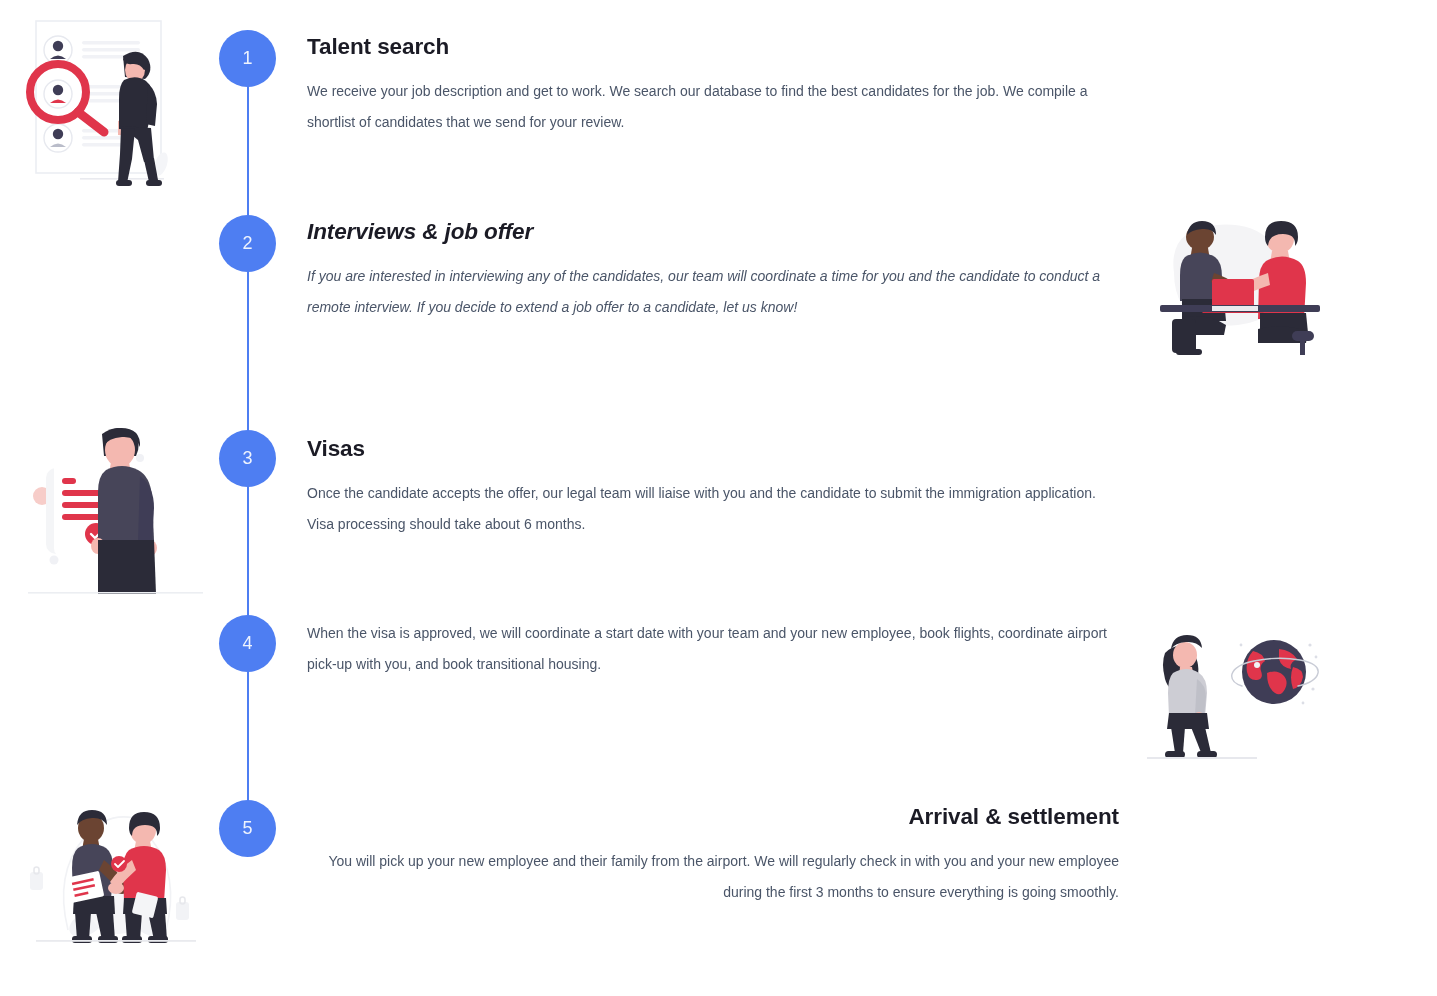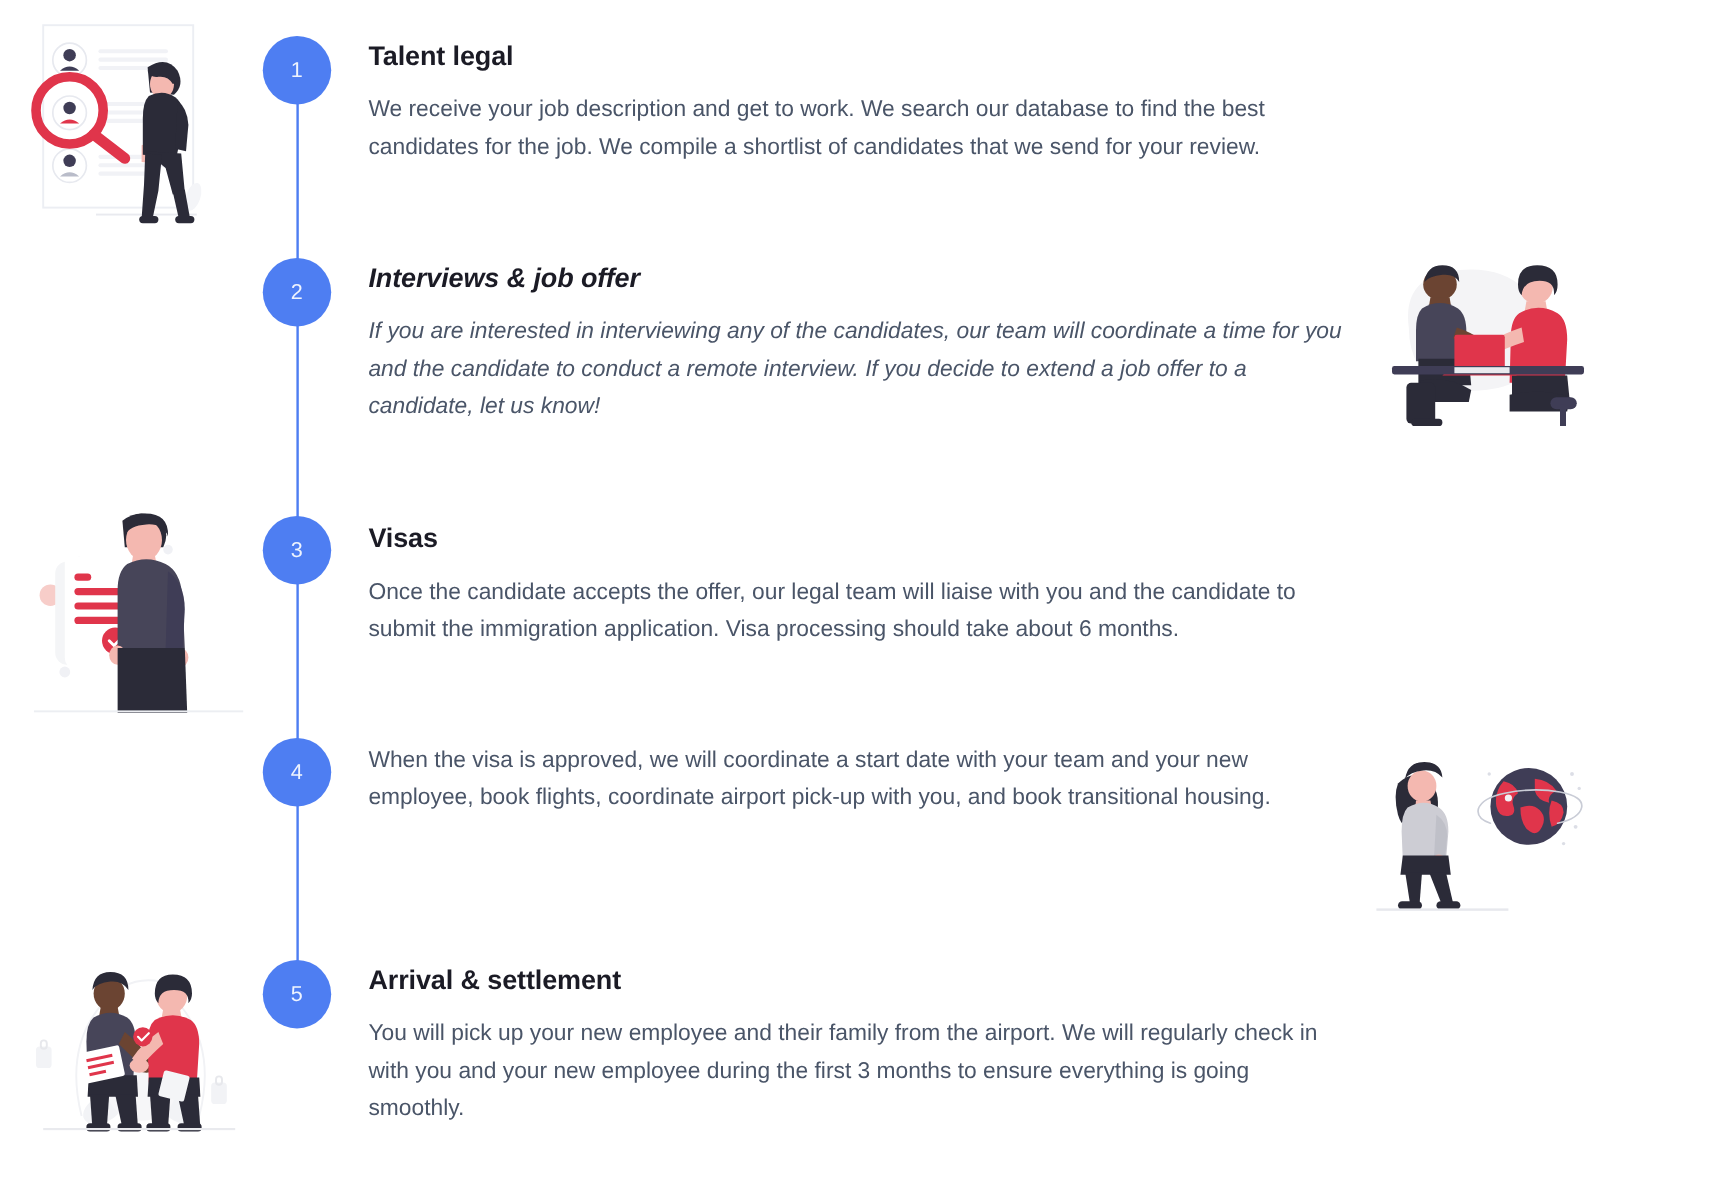--- a/index.html
+++ b/index.html
@@ -64,21 +64,21 @@
     margin: 0 0 16px 0;
     font-size: 22.5px;
     font-weight: bold;
     color: #1b1b25;
     letter-spacing: -0.1px;
     line-height: 1.2;
   }
 
   .step-body {
     margin: 0;
-    font-size: 19px;
+    font-size: 14px;
     line-height: 31px;
     color: #4a5568;
     font-weight: 400;
   }
 
   .art {
     position: absolute;
     overflow: hidden;
   }
   .art svg { display: block; }
@@ -135,21 +135,21 @@
           <path d="M122 144 l10 -2 l4 22 l-9 2 z" fill="#2b2b38"></path>
           <rect x="94" y="164" width="16" height="6" rx="3" fill="#2b2b38"></rect>
           <rect x="124" y="164" width="16" height="6" rx="3" fill="#2b2b38"></rect>
         </g>
       </svg>
     </div>
 
     <div class="node" style="top:30px;">1</div>
 
     <div class="content" style="top:33px;">
-      <h3 class="step-title">Talent legal</h3>
+      <h3 class="step-title">Talent search</h3>
       <p class="step-body">We receive your job description and get to work. We search our database to find the best candidates for the job. We compile a shortlist of candidates that we send for your review.</p>
     </div>
   </div>
 
   <div class="step" style="top:185px;">
 
     <div class="art" style="left:1152px; top:22px; width:180px; height:150px;">
       <svg width="180" height="150" viewBox="0 0 180 150">
         <path d="M22 66 q-6 -44 42 -48 q36 -3 54 16 q22 20 14 50 q-8 30 -46 34 q-42 4 -56 -20 q-8 -14 -8 -32 z" fill="#f4f4f6"></path>
         <g>
@@ -326,19 +326,19 @@
           <rect x="6" y="69" width="5" height="7" rx="2.5" fill="none" stroke="#e7e8ec" stroke-width="1.6"></rect>
           <rect x="148" y="104" width="13" height="18" rx="3" fill="#f2f3f6"></rect>
           <rect x="152" y="99" width="5" height="7" rx="2.5" fill="none" stroke="#e7e8ec" stroke-width="1.6"></rect>
         </g>
         <rect x="8" y="142" width="160" height="1.8" fill="#e9eaee"></rect>
       </svg>
     </div>
 
     <div class="node" style="top:30px;">5</div>
 
-    <div class="content" style="top:33px;">
+    <div class="content" style="top:33px;text-align:right;">
       <h3 class="step-title">Arrival &amp; settlement</h3>
       <p class="step-body">You will pick up your new employee and their family from the airport. We will regularly check in with you and your new employee during the first 3 months to ensure everything is going smoothly.</p>
     </div>
   </div>
 
 </div>
 
 </body></html>

